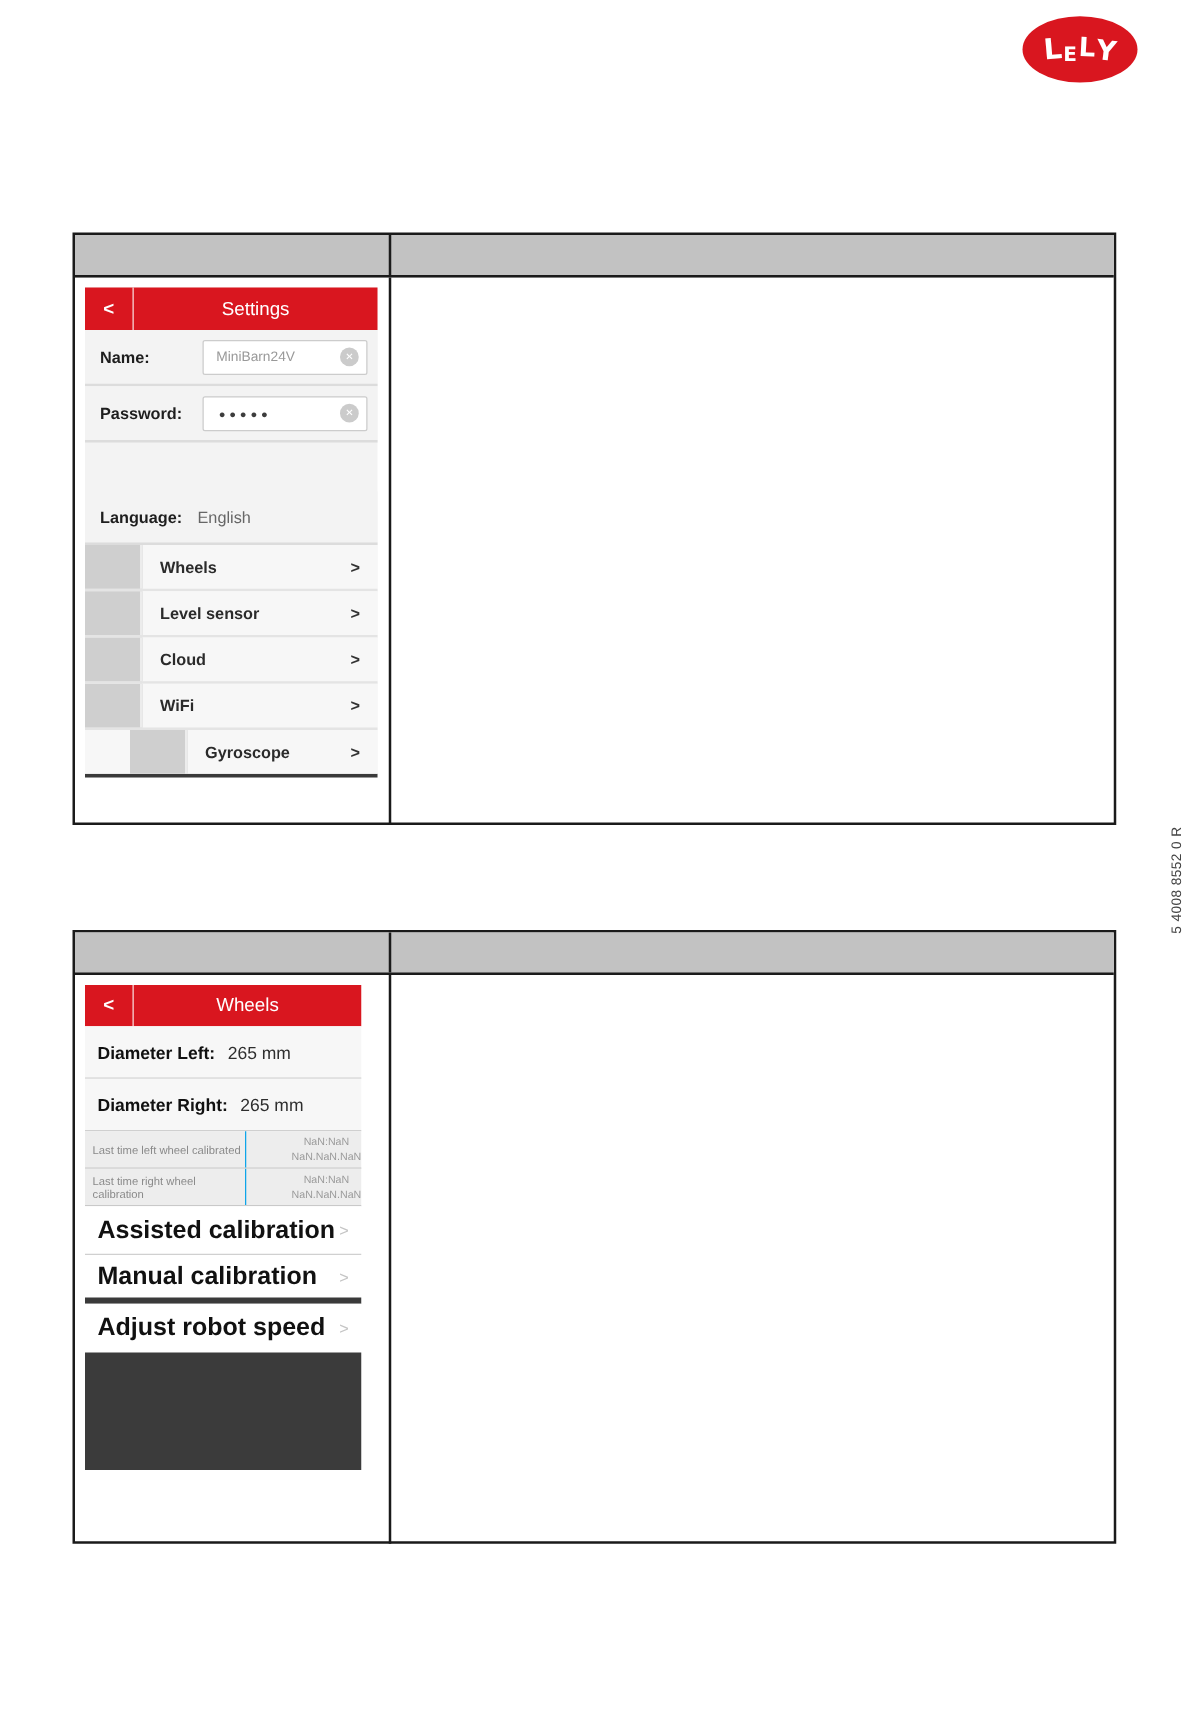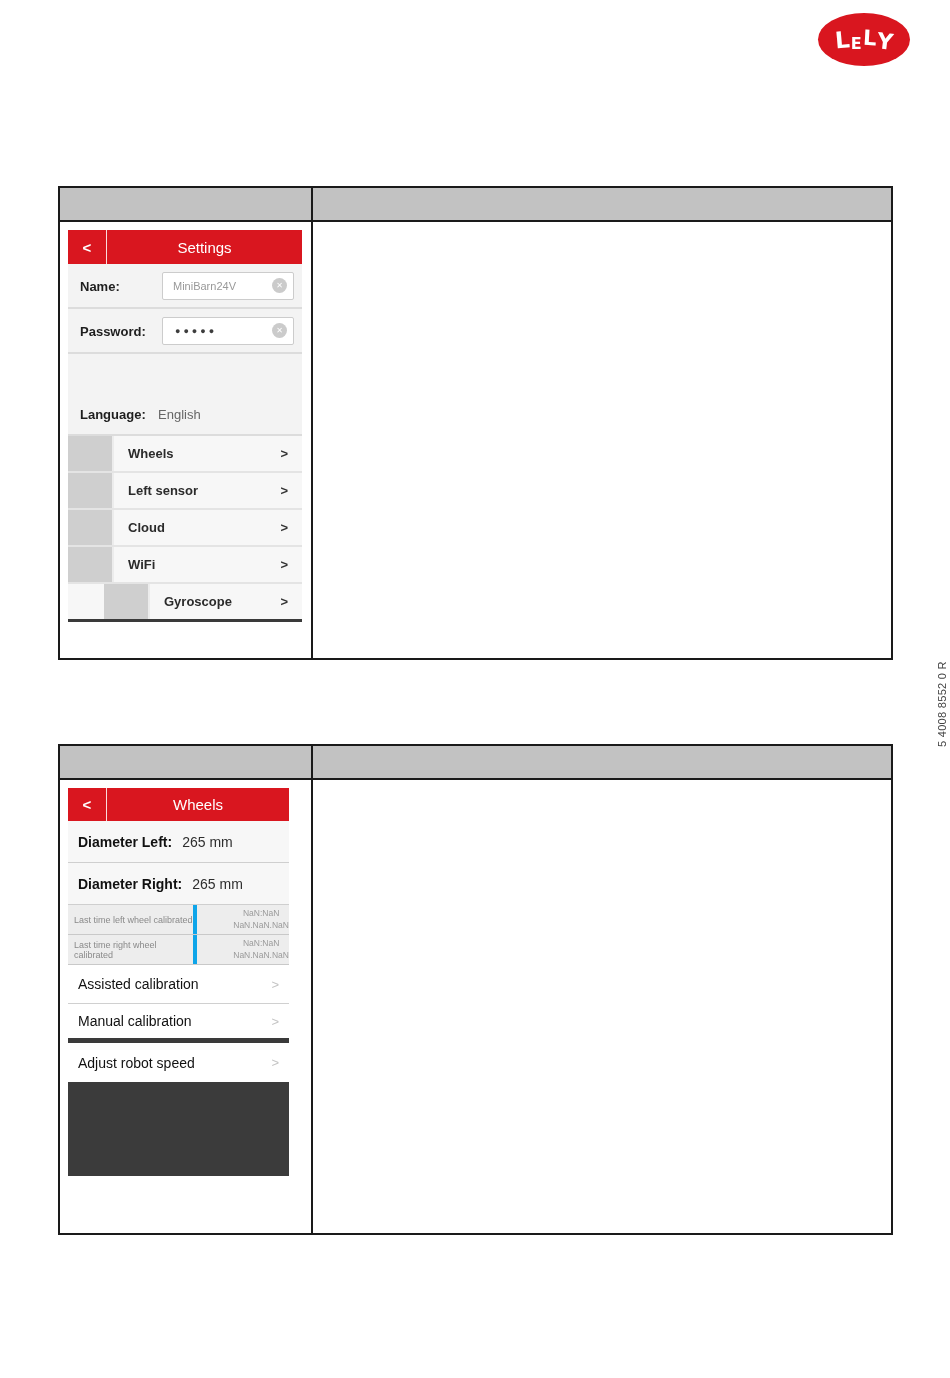--- a/index.html
+++ b/index.html
@@ -56,28 +56,28 @@
     font-size:13px;color:#2b2b2b;}
   .menu-chev{padding-right:14px;line-height:35px;font-weight:bold;font-size:13px;color:#333;}
   
   .shot2{margin:8px 0 0 8px;width:221px;background:#fff;}
   .shot2 .appbar{height:33px;}
   .wrow{height:42px;border-bottom:1px solid #cfcfcf;background:#f7f7f7;
     display:flex;align-items:center;padding-left:10px;gap:10px;box-sizing:border-box;}
   .wlabel{font-weight:bold;font-size:14px;color:#111;}
   .wval{font-size:14px;color:#2e2e2e;}
   .nrow{display:flex;height:30px;background:#ededed;border-bottom:1px solid #c9c9c9;box-sizing:border-box;}
-  .ncell-l{width:158px;border-right:4px solid #0ea5e9;font-size:9px;color:#8a8a8a;
+  .ncell-l{width:158px;border-right:1px solid #0ea5e9;font-size:9px;color:#8a8a8a;
     display:flex;align-items:center;padding-left:6px;box-sizing:border-box;}
   .ncell-r{flex:1;font-size:8.5px;color:#9a9a9a;text-align:center;display:flex;
     flex-direction:column;justify-content:center;line-height:1.3;margin-left:36px;}
   .speed-row{border-bottom:4px solid #3a3a3a;background:#f2f2f2;}
   .action-row{height:39px;background:#fff;display:flex;align-items:center;
     justify-content:space-between;padding:0 10px;box-sizing:border-box;}
-  .action-row .alabel{font-weight:normal;font-size:14px;color:#111;}
+  .action-row .alabel{font-weight:bold;font-size:20px;color:#111;}
   .action-row .achev{color:#c4c4c4;font-size:13px;}
   .a1{border-bottom:1px solid #d0d0d0;}
   .a2{border-bottom:5px solid #3a3a3a;}
   .dark-block{height:94px;background:#3b3b3b;}
   
   .doc-code{position:absolute;left:936px;top:747px;transform:rotate(-90deg);
     transform-origin:0 0;font-size:11px;color:#444;letter-spacing:.3px;white-space:nowrap;}
 </style>
 </head>
 <body>
@@ -127,21 +127,21 @@
         </div>
 
         <div class="menu-list">
           <div class="menu-row">
             <div class="menu-strip"></div>
             <div class="menu-label">Wheels</div>
             <div class="menu-chev">&gt;</div>
           </div>
           <div class="menu-row">
             <div class="menu-strip"></div>
-            <div class="menu-label">Left sensor</div>
+            <div class="menu-label">Level sensor</div>
             <div class="menu-chev">&gt;</div>
           </div>
           <div class="menu-row">
             <div class="menu-strip"></div>
             <div class="menu-label">Cloud</div>
             <div class="menu-chev">&gt;</div>
           </div>
           <div class="menu-row">
             <div class="menu-strip"></div>
             <div class="menu-label">WiFi</div>
@@ -186,21 +186,21 @@
         </div>
 
         <div class="nrow">
           <div class="ncell-l">Last time left wheel calibrated</div>
           <div class="ncell-r">
             <span>NaN:NaN</span>
             <span>NaN.NaN.NaN</span>
           </div>
         </div>
         <div class="nrow">
-          <div class="ncell-l">Last time right wheel calibrated</div>
+          <div class="ncell-l">Last time right wheel calibration</div>
           <div class="ncell-r">
             <span>NaN:NaN</span>
             <span>NaN.NaN.NaN</span>
           </div>
         </div>
 
 
         <div class="action-row a1">
           <span class="alabel">Assisted calibration</span>
           <span class="achev">&gt;</span>

